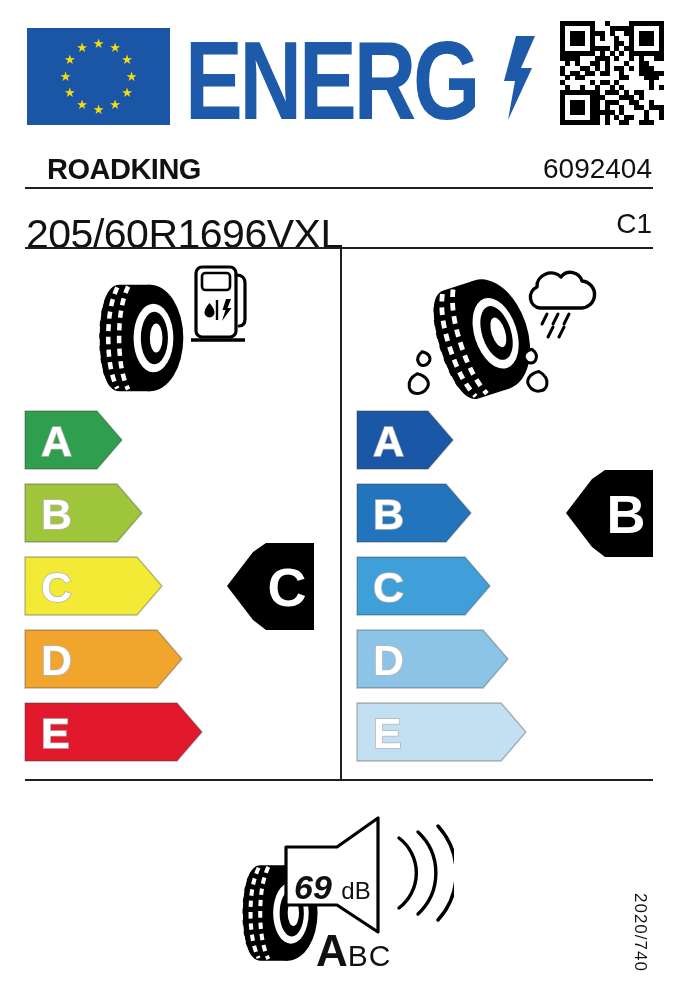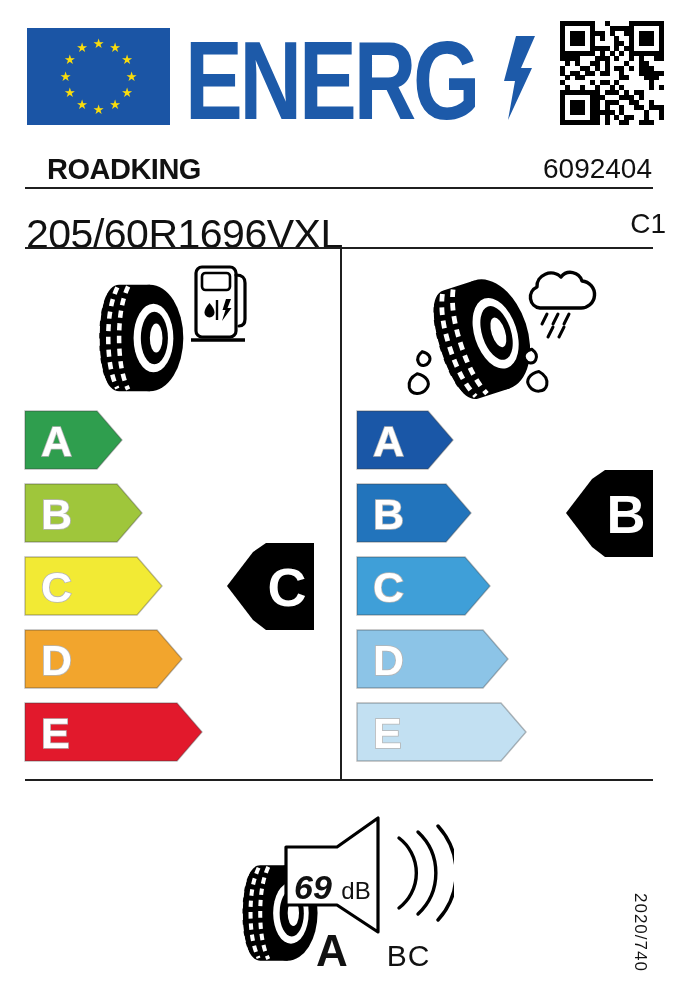--- a/index.html
+++ b/index.html
@@ -12,32 +12,32 @@
   #eu-flag{left:27px;top:28px;width:143px;height:97px;background:#1b55a5;}
   #eu-flag .star{position:absolute;font-size:13px;color:#f9dc0d;transform:translate(-50%,-52%);
     font-family:"DejaVu Sans",sans-serif;line-height:1;}
   
   .hrule{left:25px;width:628px;height:2px;background:#1f1f1f;}
   #vdivider{left:340px;top:249px;width:2px;height:531px;background:#1f1f1f;}
   
   #brand{left:27px;top:153px;font-size:29px;font-weight:bold;letter-spacing:-0.5px;margin-left:20px;}
   #article{right:30px;top:153px;font-size:28px;}
   #tyre-size{left:26px;top:199px;font-size:41px;letter-spacing:-0.5px;margin-top:12px;}
-  #tyre-class{right:16px;top:208px;font-size:28px;margin-left:33px;}
+  #tyre-class{right:30px;top:208px;font-size:28px;margin-left:33px;}
   
   #fuel-scale{left:24px;top:410px;}
   #wet-scale{left:356px;top:410px;}
   .scale-row{height:60px;margin-bottom:13px;}
   
   #noise-db{left:294px;top:868px;width:90px;font-size:34px;white-space:nowrap;}
   #noise-db b{font-weight:bold;font-style:italic;}
   #noise-db span{font-size:24px;}
   #noise-class-row{left:316px;top:929px;white-space:nowrap;}
   #noise-class{font-size:44px;font-weight:bold;line-height:1;vertical-align:baseline;}
-  #noise-others{font-size:30px;line-height:1;vertical-align:baseline;letter-spacing:1px;margin-left:39px;}
+  #noise-others{font-size:30px;line-height:1;vertical-align:baseline;letter-spacing:1px;}
   #regulation{left:630px;top:893px;font-size:17px;writing-mode:vertical-rl;letter-spacing:1px;color:#111;}
   svg{display:block;}
 </style>
 </head>
 <body>
 
 <div id="label">
 
   <div id="eu-flag" class="abs" style="background: rgb(27, 85, 165);">
       <span class="star" style="left: 71.5px; top: 15.5px; color: rgb(249, 220, 13);">★</span>

